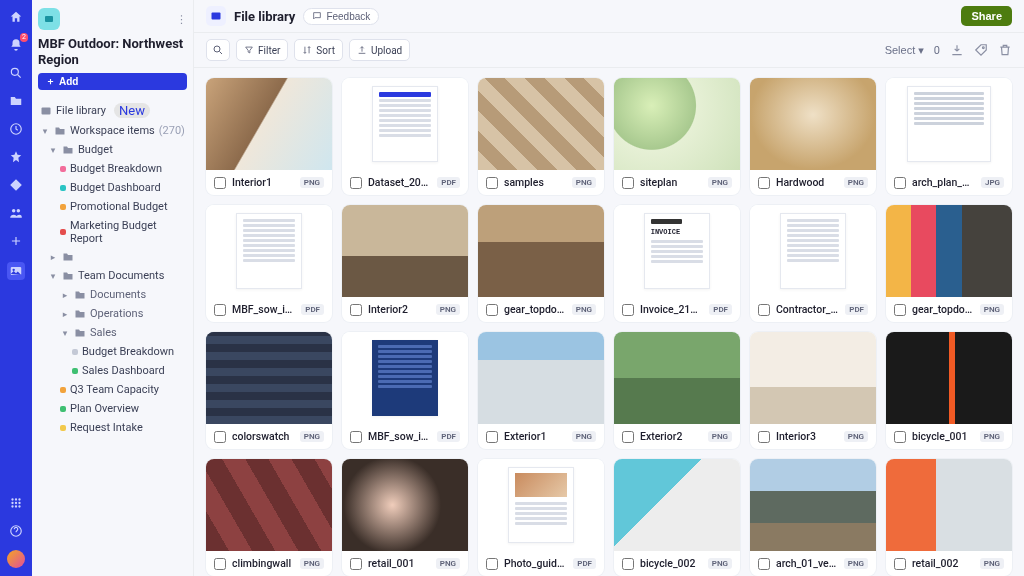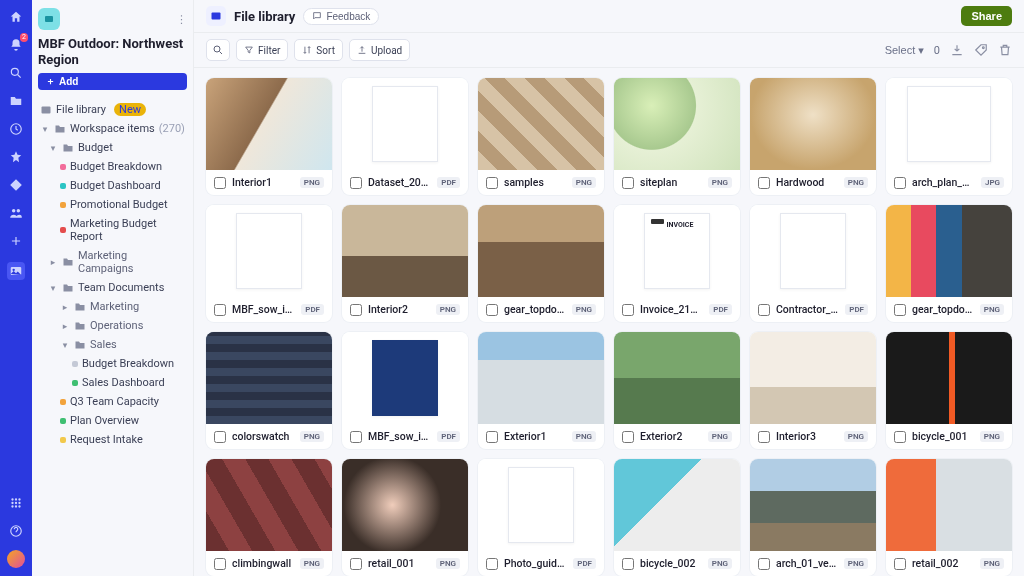--- a/index.html
+++ b/index.html
@@ -88,22 +88,22 @@
   .sb-row {
     display: flex; align-items: center; gap: 4px;
     padding: 3px 2px; border-radius: 4px; cursor: pointer;
     color: #3a3f55;
   }
   .sb-row.muted { color:#5e6278; }
   .sb-row .chev { width:10px; color:#8a8fa3; font-size:9px; text-align:center; }
   .sb-row .folder { width:12px; color:#8a8fa3; display:flex; }
   .sb-row .count { color:#9aa0b5; }
   .sb-pill {
-    background:#eab308; color:#2b39df;
-    font-size:11px; padding:0 5px; border-radius: 8px; margin-left:4px;
+    background:#e5e5e5; color:#2b39df;
+    font-size:13px; padding:0 5px; border-radius: 8px; margin-left:4px;
   }
   .sb-dot { width:6px; height:6px; border-radius:2px; flex-shrink:0; }
   .indent-1{padding-left:10px}.indent-2{padding-left:22px}.indent-3{padding-left:34px}
   .dot-pink{background:#f26d9b}.dot-teal{background:#2bc4c4}.dot-red{background:#e44d4d}
   .dot-orange{background:#f2a33c}.dot-green{background:#3fbf72}.dot-purple{background:#7e63f1}
   .dot-yellow{background:#f2c94c}.dot-gray{background:#c4c9d6}
   
   .main { flex:1; display:flex; flex-direction:column; background:#f6f7fb; min-width:0; }
   .topbar {
     display:flex; align-items:center; gap:8px;
@@ -150,21 +150,21 @@
   }
   .thumb {
     height:92px; background:#eef1f6;
     display:flex; align-items:center; justify-content:center;
     overflow:hidden;
   }
   .thumb.doc { background:#fff; padding:8px 14px; }
   .docpage {
     width:68%; height:100%; background:#fff; border:1px solid #e5e8ef;
     box-shadow:0 1px 3px rgba(0,0,0,.05);
-    display:flex; flex-direction:row; gap:2px; padding:5px 6px;
+    display:flex; flex-direction:column; gap:2px; padding:5px 6px;font-family:Liberation Mono, monospace;
   }
   .docpage .bar{height:3px;background:#d9dde6;border-radius:1px}
   .docpage .bar.b{background:#2b39df}
   .docpage .bar.short{width:60%}
   .label {
     display:flex; align-items:center; gap:6px;
     padding:6px 8px; font-size:10.5px;
   }
   .label .name{flex:1; white-space:nowrap; overflow:hidden; text-overflow:ellipsis; font-weight:500}
   .label input[type=checkbox]{ width:12px;height:12px; accent-color:#2b39df; cursor:pointer}
@@ -344,41 +344,40 @@
     </div>
     </div>
 
   <div class="sb-row indent-1 muted">
     <span class="chev">▸</span>
     <span class="folder">
         <svg class="micon" viewBox="0 0 24 24" fill="currentColor">
           <path d="M3 5h7l2 3h9v11H3z"></path>
         </svg>
       </span>
-    <span>Marketing Campaigns</span>
   </div>
 
   <div class="sb-row indent-1">
     <span class="chev">▾</span>
     <span class="folder">
         <svg class="micon" viewBox="0 0 24 24" fill="currentColor">
           <path d="M3 5h7l2 3h9v11H3z"></path>
         </svg>
       </span>
     <span>Team Documents</span>
   </div>
   <div id="team-children">
       <div class="sb-row indent-2 muted">
       <span class="chev">▸</span>
       <span class="folder">
           <svg class="micon" viewBox="0 0 24 24" fill="currentColor">
             <path d="M3 5h7l2 3h9v11H3z"></path>
           </svg>
         </span>
-      <span>Marketing</span>
+      <span>Documents</span>
     </div>
       <div class="sb-row indent-2 muted">
       <span class="chev">▸</span>
       <span class="folder">
           <svg class="micon" viewBox="0 0 24 24" fill="currentColor">
             <path d="M3 5h7l2 3h9v11H3z"></path>
           </svg>
         </span>
       <span>Operations</span>
     </div>

